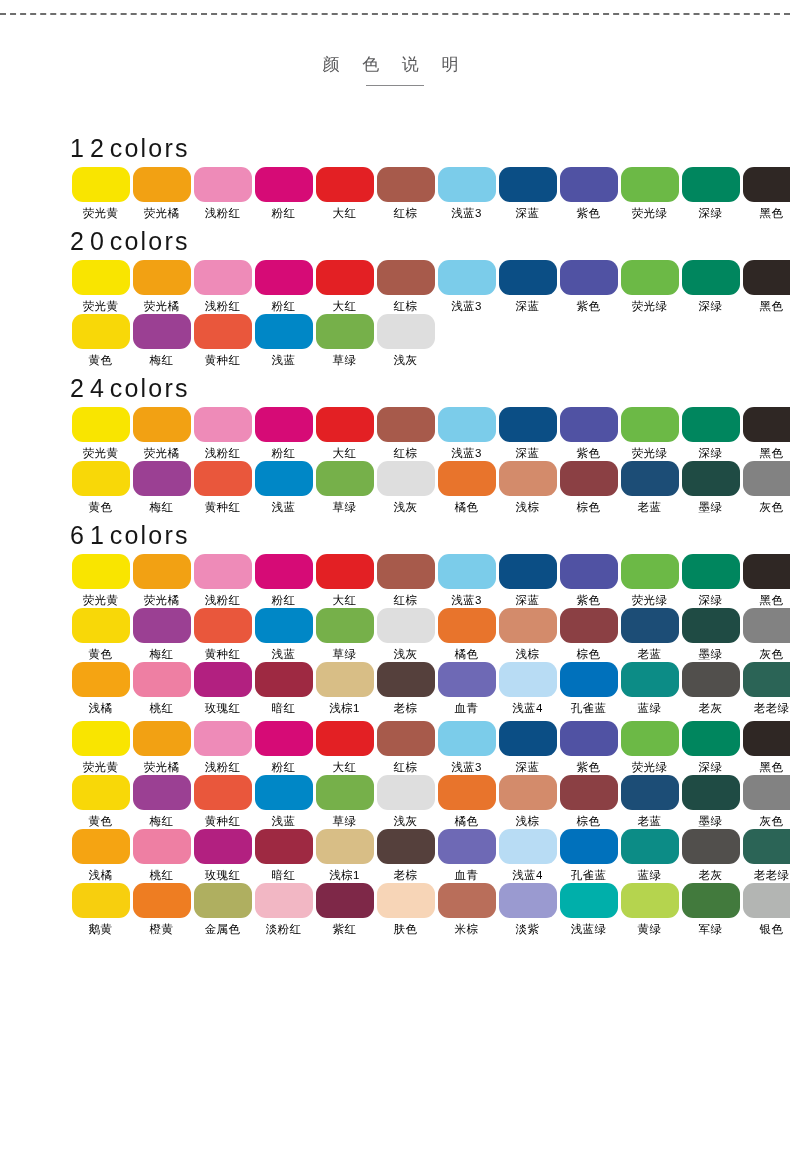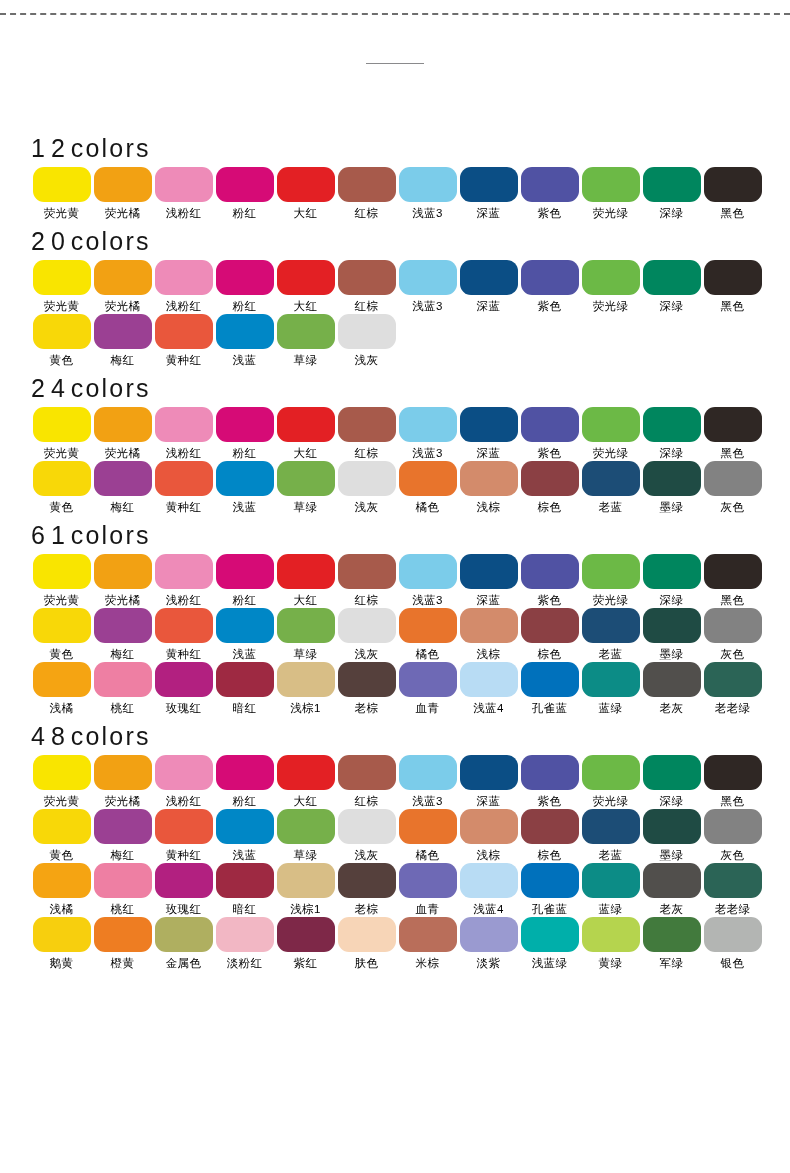--- a/index.html
+++ b/index.html
@@ -46,21 +46,21 @@
     border-top: 1.4px solid #8a8a8c;
   }
 
   
   .sections {
     position: absolute;
     top: 133px;
     left: 0;
     width: 790px;
   }
-  .section { margin-bottom: 6px; }
+  .section { margin-bottom: 6px; padding-left: 39px; }
 
   .section-head {
     font-size: 25px;
     color: #161616;
     font-weight: 400;
     padding-left: 31px;
     line-height: 30px;
     white-space: nowrap;
     margin-bottom: 4px;
   }
@@ -95,20 +95,21 @@
     white-space: nowrap;
     text-align: center;
   }
 </style>
 </head>
 <body>
 
 <div class="top-rule"></div>
 
 <div class="title-wrap">
+  <div class="page-title">颜 色 说 明</div>
   <div class="title-underline"></div>
 </div>
 
 <div class="sections" id="sections-root">
     <div class="section">
       <div class="section-head"><span class="num">12</span><span class="word">colors</span></div>
       <div class="swatch-row">
         <div class="cell">
           <div class="chip" style="background: rgb(249, 229, 0);"></div>
           <div class="chip-label">荧光黄</div>
@@ -488,21 +489,20 @@
           <div class="chip" style="background: rgb(81, 79, 76);"></div>
           <div class="chip-label">老灰</div>
         </div>
         <div class="cell">
           <div class="chip" style="background: rgb(43, 100, 86);"></div>
           <div class="chip-label">老老绿</div>
         </div>
       </div>
     </div>
     <div class="section">
-      <div class="section-head"><span class="num">48</span><span class="word">colors</span></div>
       <div class="swatch-row">
         <div class="cell">
           <div class="chip" style="background: rgb(249, 229, 0);"></div>
           <div class="chip-label">荧光黄</div>
         </div>
         <div class="cell">
           <div class="chip" style="background: rgb(242, 161, 19);"></div>
           <div class="chip-label">荧光橘</div>
         </div>
         <div class="cell">

